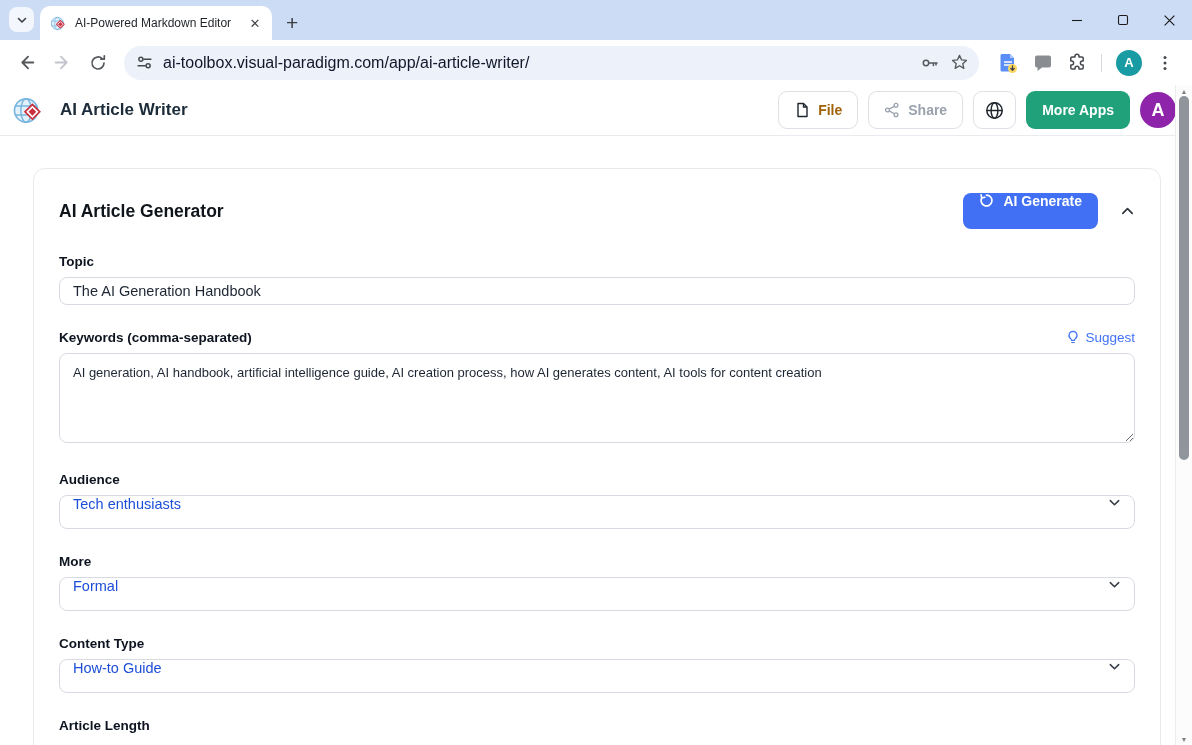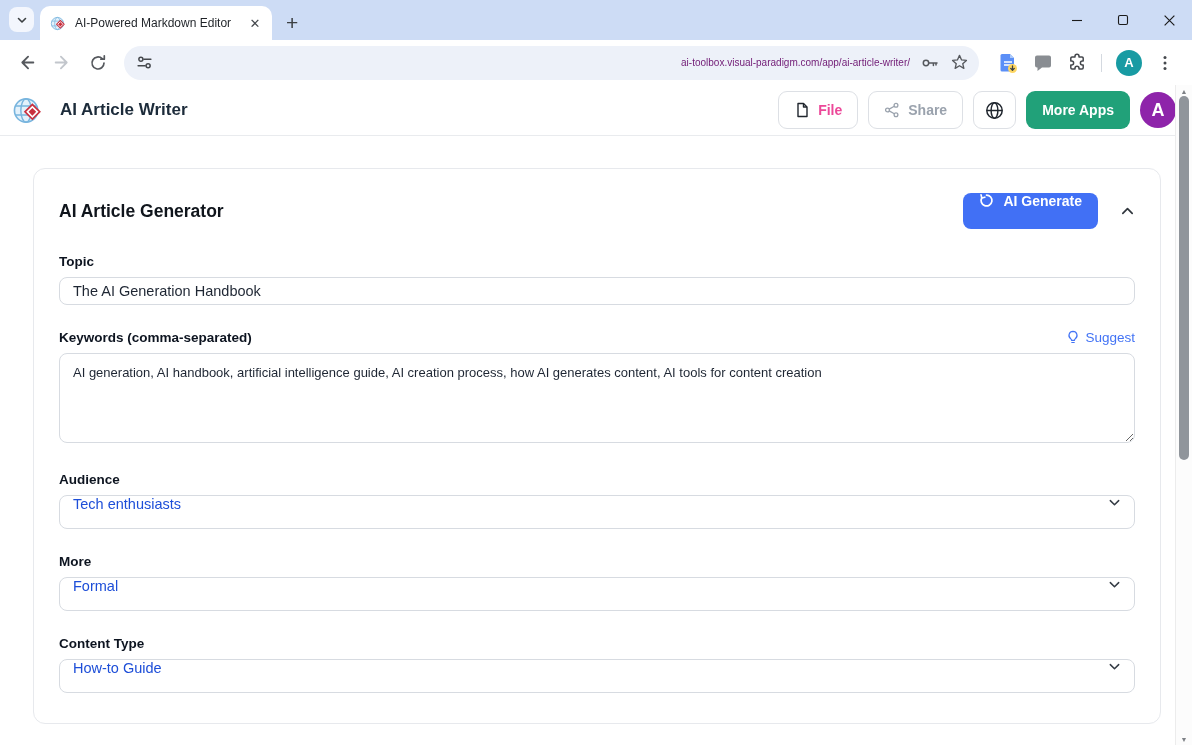--- a/index.html
+++ b/index.html
@@ -17,34 +17,34 @@
     display:flex; align-items:center; justify-content:center; cursor:pointer; }
   .new-tab { font-size:21px; font-weight:300; color:#3c4043; margin:0 0 10px 14px; cursor:pointer; line-height:14px; }
   .win-controls { position:absolute; right:0; top:0; height:40px; display:flex; align-items:center; }
   .win-btn { width:46px; height:40px; display:flex; align-items:center; justify-content:center; cursor:pointer; color:#1b1b1b; }
 
   
   .toolbar { height:45px; background:#fff; display:flex; align-items:center; padding:0 10px 0 10px; gap:4px; }
   .nav-btn { width:32px; height:32px; display:flex; align-items:center; justify-content:center; border-radius:50%; cursor:pointer; }
   .urlbar { flex:1; height:34px; background:#edf1f9; border-radius:17px; margin:0 6px;
     display:flex; align-items:center; padding:0 10px 0 12px; gap:10px; }
-  .url-text { flex:1; font-size:10px; color:#701a75; white-space:nowrap; overflow:hidden;text-align:right; }
+  .url-text { flex:1; font-size:16px; color:#0f172a; white-space:nowrap; overflow:hidden; }
   .ext-area { display:flex; align-items:center; gap:14px; padding:0 8px; }
   .divider-v { width:1px; height:18px; background:#d4d9e0; }
   .browser-avatar { width:26px; height:26px; border-radius:50%; background:#189ba3; color:#fff;
     font-size:13px; font-weight:700; display:flex; align-items:center; justify-content:center; cursor:pointer; }
 
   
   .appheader { height:51px; background:#fff; border-bottom:1px solid #e9ebee;
     display:flex; align-items:center; padding:0 16px 0 13px; gap:10px; }
   .app-title { font-size:17px; font-weight:700; color:#1c2b3a; margin-left:6px; }
   .header-spacer { flex:1; }
   .hbtn { height:38px; border:1px solid #dde0e5; background:#fff; border-radius:9px;
     display:flex; align-items:center; gap:8px; padding:0 15px; font-size:14px; font-weight:700;
-    color:#ec4899; cursor:pointer; }
+    color:#a16207; cursor:pointer; }
   .hbtn.dim { color:#9aa2ad; }
   .hbtn.icon-only { padding:0 11px; }
   .more-apps { height:38px; border:none; background:#21a179; color:#fff; font-size:14px; font-weight:700;
     border-radius:9px; padding:0 16px; cursor:pointer; }
   .app-avatar { width:36px; height:36px; border-radius:50%; background:#8e24aa; color:#fff;
     font-size:18px; font-weight:700; display:flex; align-items:center; justify-content:center; cursor:pointer; }
 
   
   .content { background:#fff; }
   .card { margin:32px 31px 0 33px; border:1px solid #e7e9ed; border-radius:12px; padding:24px 25px 30px; }
@@ -304,20 +304,21 @@
     <div class="field-label">Content Type</div>
     <div class="select">
       <span>How-to Guide</span>
       <span>
         <svg width="13" height="13" viewBox="0 0 14 14">
             <path d="M2.5 5 L7 9.5 L11.5 5" fill="none" stroke="#343b44" stroke-width="1.6" stroke-linecap="round" stroke-linejoin="round"></path>
           </svg>
       </span>
     </div>
 
+    <div class="field-label">Article Length</div>
     
   </div>
 </div>
 
 <div class="scrollbar">
   <div class="scroll-arrow" style="top:0">▲</div>
   <div class="scroll-thumb"></div>
   <div class="scroll-arrow" style="bottom:0">▼</div>
 </div>
 

